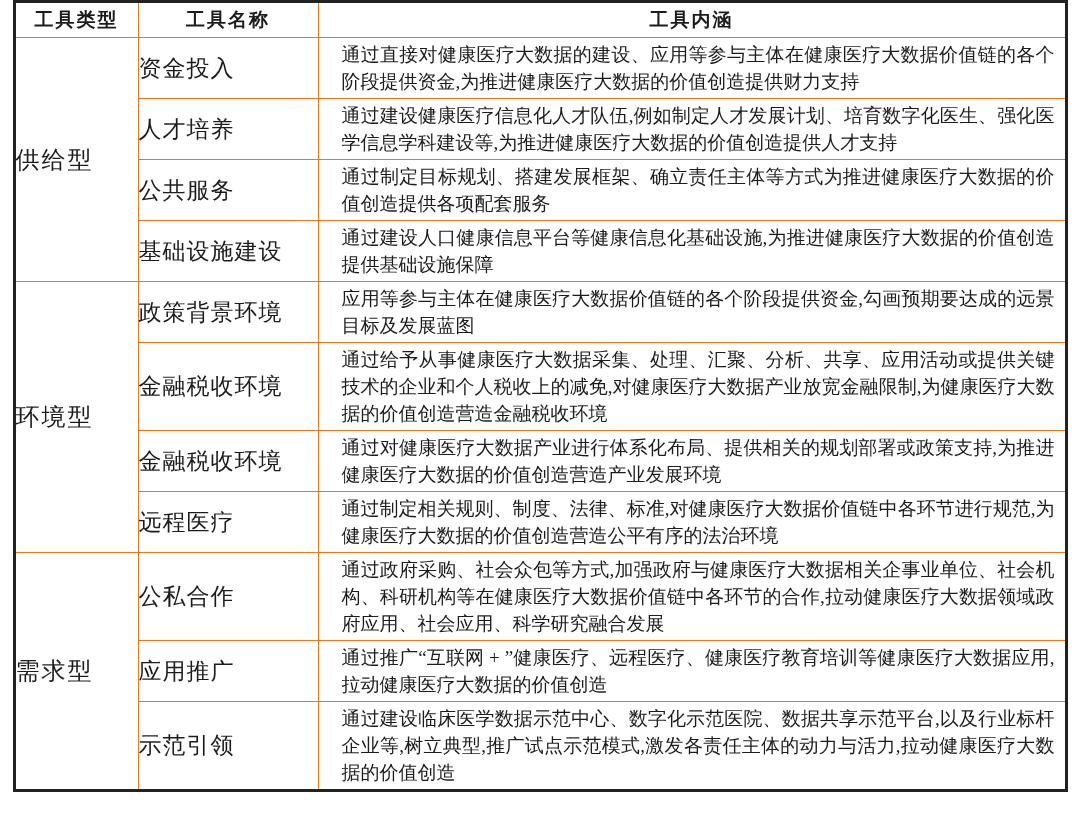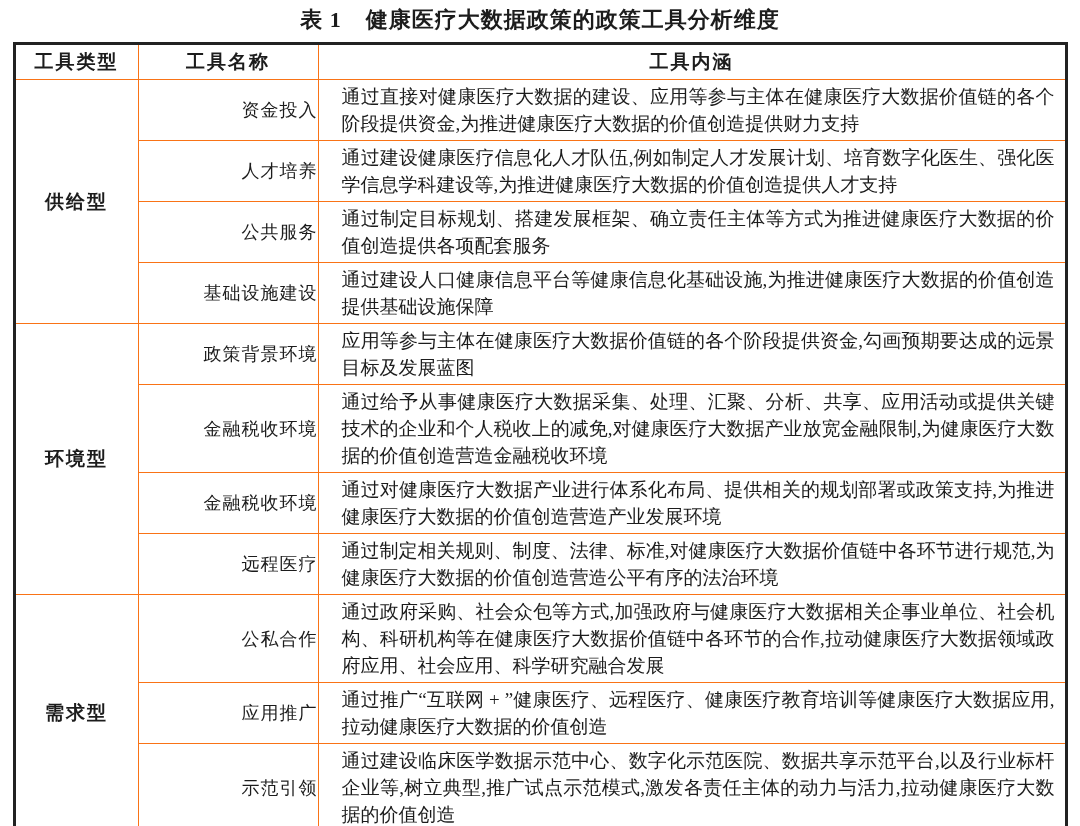--- a/index.html
+++ b/index.html
@@ -42,51 +42,47 @@
   }
   table.policy th {
     font-weight: bold;
     font-size: 19px;
     height: 36px;
     text-align: center;
     letter-spacing: 2px;
     padding: 0;
   }
   td.type {
-    text-align: center;
-    font-weight: bold;
-    font-size: 19px;
+    font-weight: normal;
+    font-size: 24px;
     letter-spacing: 2px;
     padding: 0;
   }
   td.name {
-    text-align: right;
-    font-size: 18px;
+    text-align: left;
+    font-size: 23px;
     letter-spacing: 1px;
     padding: 0;
   }
   td.desc {
     font-size: 19px;
     line-height: 27px;
     padding: 3px 10px 3px 23px;
     text-align: justify;
     text-justify: inter-ideograph;
   }
   tr.h60  { height: 60px; }
   tr.h83  { height: 83px; }
   tr.h78  { height: 78px; }
 </style>
 </head>
 <body>
 
 <div class="page">
 
-  <div class="caption">
-    <span class="num">表 1</span><span>健康医疗大数据政策的政策工具分析维度</span>
-  </div>
 
   <table class="policy">
     <colgroup>
       <col style="width:124px">
       <col style="width:180px">
       <col style="width:748px">
     </colgroup>
     <thead>
       <tr>
         <th>工具类型</th>

